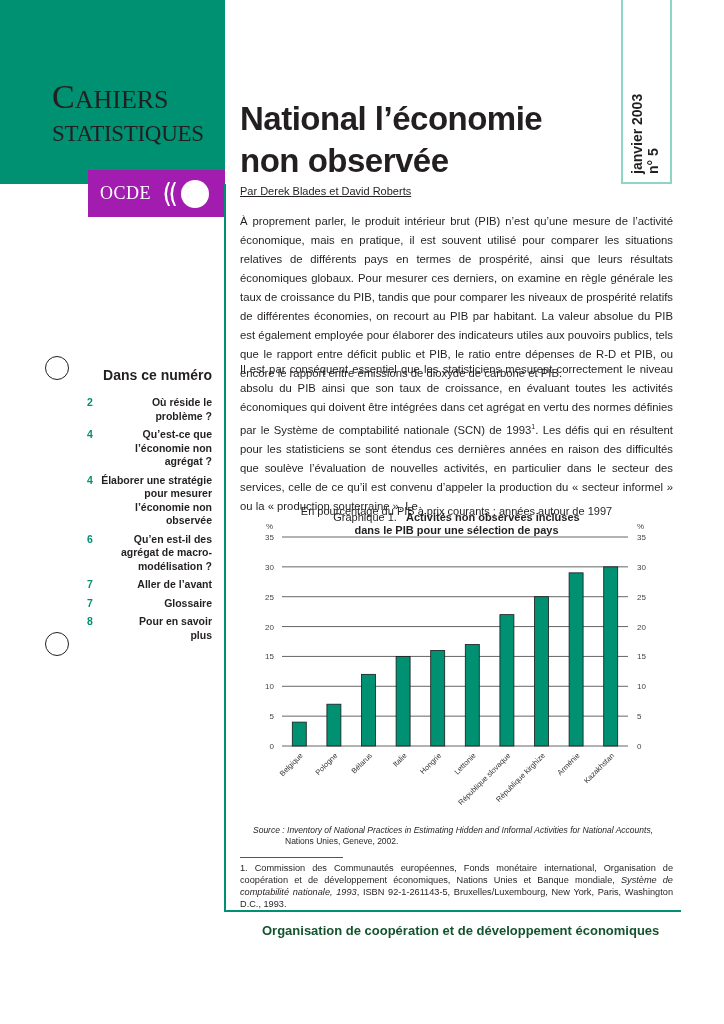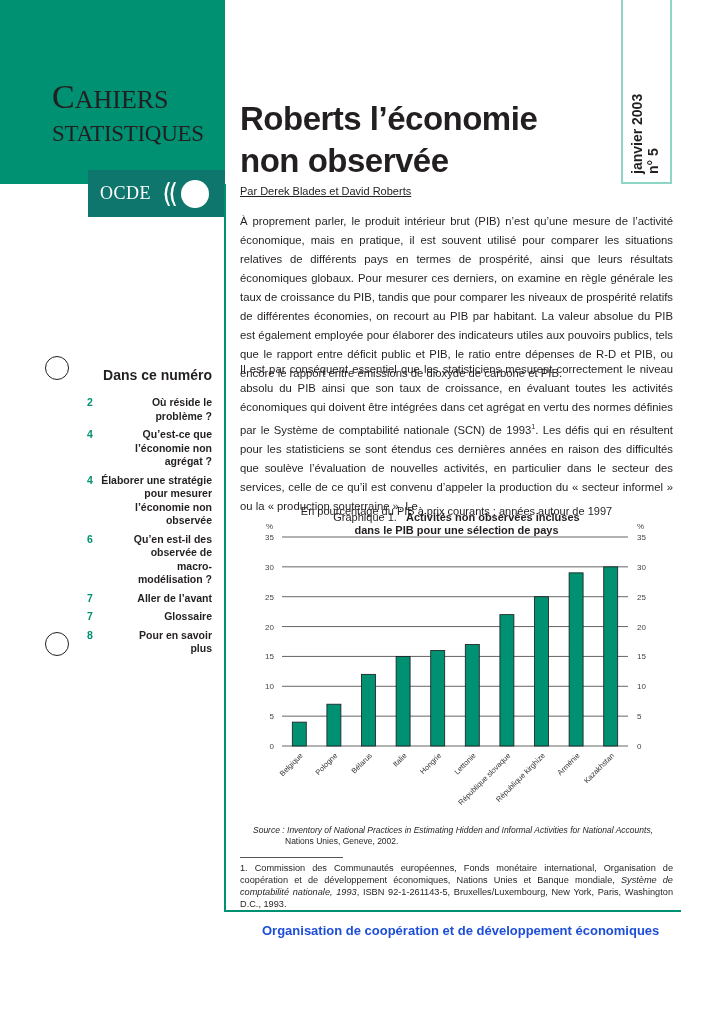--- a/index.html
+++ b/index.html
@@ -11,21 +11,21 @@
       position: absolute; left: 0; top: 0; width: 225px; height: 184px; background: #009072;
     }
     .series-title {
       position: absolute; left: 52px; top: 80px; font-family: "Liberation Serif", serif;
       color: #231f20; line-height: 1;
     }
     .series-title .l1 { font-size: 26px; letter-spacing: 0px; }
     .series-title .l1 .cap { font-size: 34px; }
     .series-title .l2 { font-size: 23px; margin-top: 8px; letter-spacing: -0.3px; }
     .ocde-box {
-      position: absolute; left: 88px; top: 170px; width: 137px; height: 47px; background: #0f766e;
+      position: absolute; left: 88px; top: 170px; width: 137px; height: 47px; background: #a21caf;
       display: flex; align-items: center; padding-left: 12px;
     }
     .ocde-text { font-family: "Liberation Serif", serif; color: #fff; font-size: 18px; letter-spacing: 0.5px; }
     .ocde-logo { margin-left: 8px; display: flex; align-items: center; }
     .vline {
       position: absolute; left: 224px; top: 184px; width: 2px; height: 727px; background: #009072;
     }
     .hline-bottom {
       position: absolute; left: 224px; top: 910px; width: 457px; height: 2px; background: #009072;
     }
@@ -57,21 +57,21 @@
     .toc-item { display: flex; justify-content: space-between; margin-bottom: 5px; font-size: 10.5px; font-weight: bold; line-height: 13.5px; }
     .toc-num { color: #009072; width: 14px; flex-shrink: 0; }
     .toc-label { text-align: right; }
     .chart-caption { position: absolute; left: 240px; width: 433px; text-align: center; top: 478px; font-size: 11px; line-height: 13px; margin-top: 33px; }
     .chart-subtitle { position: absolute; left: 240px; width: 433px; text-align: center; top: 505px; font-size: 11px; }
     .chart-area { position: absolute; left: 260px; top: 520px; width: 400px; height: 320px; }
     .source { position: absolute; left: 253px; top: 825px; font-size: 8.5px; font-style: italic; line-height: 11px; width: 430px; }
     .source .normal { font-style: normal; display: block; padding-left: 32px; }
     .fn-rule { position: absolute; left: 240px; top: 857px; width: 103px; height: 1px; background: #555; }
     .footnote { position: absolute; left: 240px; top: 862px; width: 433px; font-size: 9.2px; line-height: 12px; text-align: justify; }
-    .org-name { position: absolute; left: 262px; top: 923px; font-size: 13px; font-weight: bold; color: #1d4ed8; }
+    .org-name { position: absolute; left: 262px; top: 923px; font-size: 13px; font-weight: bold; color: #14532d; }
   </style>
 </head>
 <body>
 
 <div class="teal-block"></div>
 <div class="series-title">
   <div class="l1"><span class="cap">C</span><span>AHIERS</span></div>
   <div class="l2">STATISTIQUES</div>
 </div>
 <div class="ocde-box">
@@ -88,21 +88,21 @@
 <div class="hline-bottom"></div>
 
 <div class="date-box">
   <div class="date-text">
     <div>janvier 2003</div>
     <div>n° 5</div>
   </div>
 </div>
 
 <div class="main-title">
-  <div>Roberts l’économie</div>
+  <div>National l’économie</div>
   <div>non observée</div>
 </div>
 <div class="authors">Par Derek Blades et David Roberts</div>
 
 <div class="para para1">À proprement parler, le produit intérieur brut (PIB) n’est qu’une mesure de l’activité économique, mais en pratique, il est souvent utilisé pour comparer les situations relatives de différents pays en termes de prospérité, ainsi que leurs résultats économiques globaux. Pour mesurer ces derniers, on examine en règle générale les taux de croissance du PIB, tandis que pour comparer les niveaux de prospérité relatifs de différentes économies, on recourt au PIB par habitant. La valeur absolue du PIB est également employée pour élaborer des indicateurs utiles aux pouvoirs publics, tels que le rapport entre déficit public et PIB, le ratio entre dépenses de R-D et PIB, ou encore le rapport entre émissions de dioxyde de carbone et PIB.</div>
 <div class="para para2"><span>Il est par conséquent essentiel que les statisticiens mesurent correctement le niveau absolu du PIB ainsi que son taux de croissance, en évaluant toutes les activités économiques qui doivent être intégrées dans cet agrégat en vertu des normes définies par le Système de comptabilité nationale (SCN) de 1993</span><span class="sup">1</span><span>. Les défis qui en résultent pour les statisticiens se sont étendus ces dernières années en raison des difficultés que soulève l’évaluation de nouvelles activités, en particulier dans le secteur des services, celle de ce qu’il est convenu d’appeler la production du « secteur informel » ou la « production souterraine ». Le</span></div>
 
 <div class="circle" style="left:45px; top:356px;"></div>
 <div class="circle" style="left:45px; top:632px;"></div>
 <div class="toc-title">Dans ce numéro</div>
@@ -114,21 +114,21 @@
   <div class="toc-item">
       <span class="toc-num">4</span>
       <span class="toc-label" style="width:82px">Qu’est-ce que l’économie non agrégat ?</span>
     </div>
   <div class="toc-item">
       <span class="toc-num">4</span>
       <span class="toc-label" style="width:118px; margin-left:-10px">Élaborer une stratégie pour mesurer l’économie non observée</span>
     </div>
   <div class="toc-item">
       <span class="toc-num">6</span>
-      <span class="toc-label" style="width:96px">Qu’en est-il des observée de macro-modélisation ?</span>
+      <span class="toc-label" style="width:96px">Qu’en est-il des agrégat de macro-modélisation ?</span>
     </div>
   <div class="toc-item">
       <span class="toc-num">7</span>
       <span class="toc-label">Aller de l’avant</span>
     </div>
   <div class="toc-item">
       <span class="toc-num">7</span>
       <span class="toc-label">Glossaire</span>
     </div>
   <div class="toc-item">

